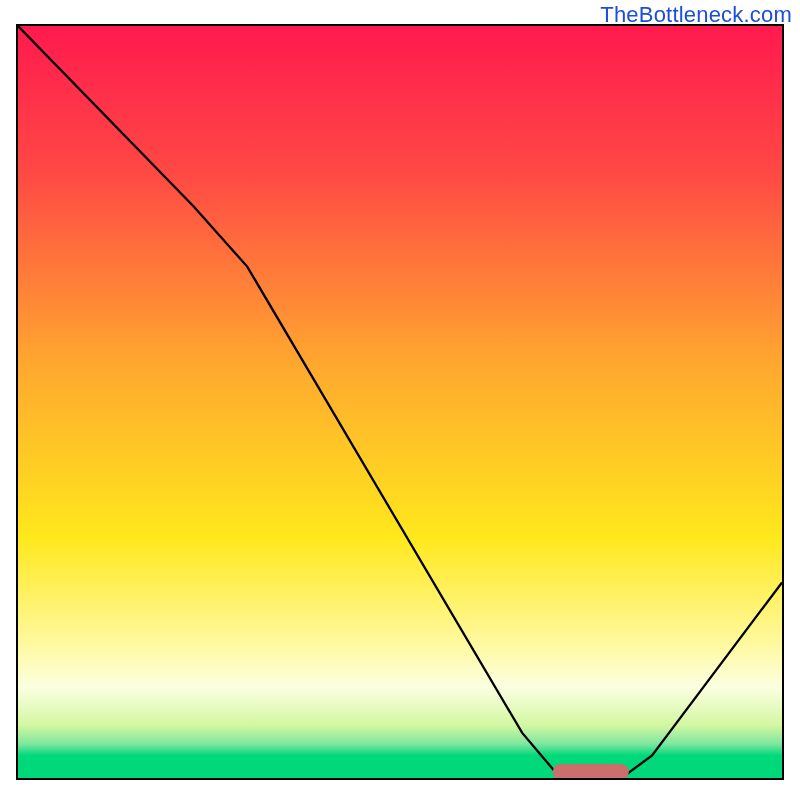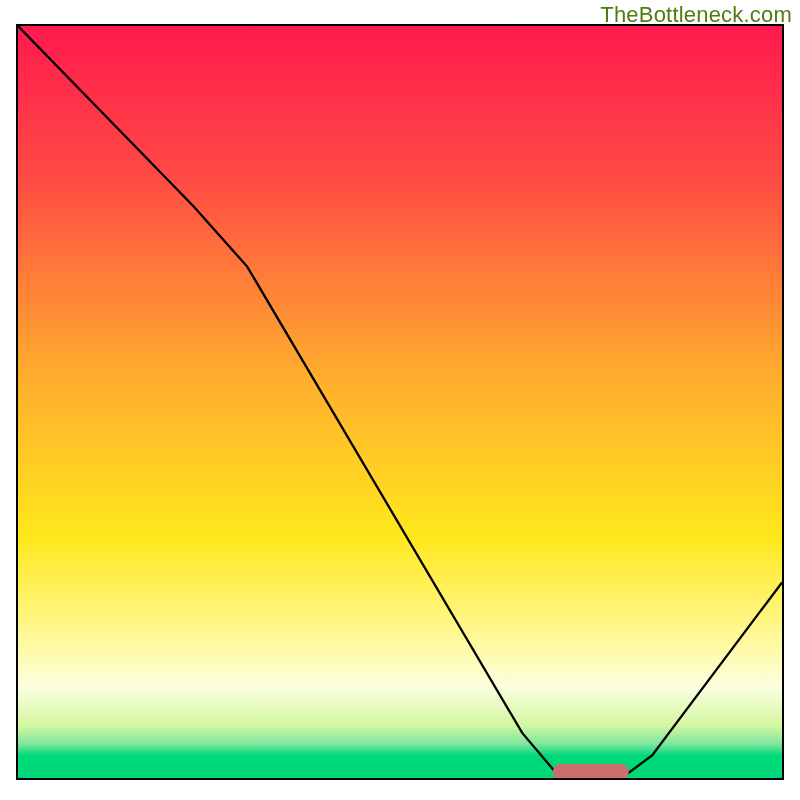--- a/index.html
+++ b/index.html
@@ -39,21 +39,21 @@
       #d3f7a1 93%,
       #7de69f 95.5%,
       #00d97a 97%,
       #00d97a 100%
     );
   }
   .watermark {
     position: absolute;
     top: 2px;
     right: 8px;
-    color: #4d7c0f;
+    color: #1d4ed8;
     font-size: 22px;
     font-weight: 500;
     letter-spacing: 0.2px;
     user-select: none;
   }
   .curve-svg {
     position: absolute;
     inset: 0;
     width: 100%;
     height: 100%;

